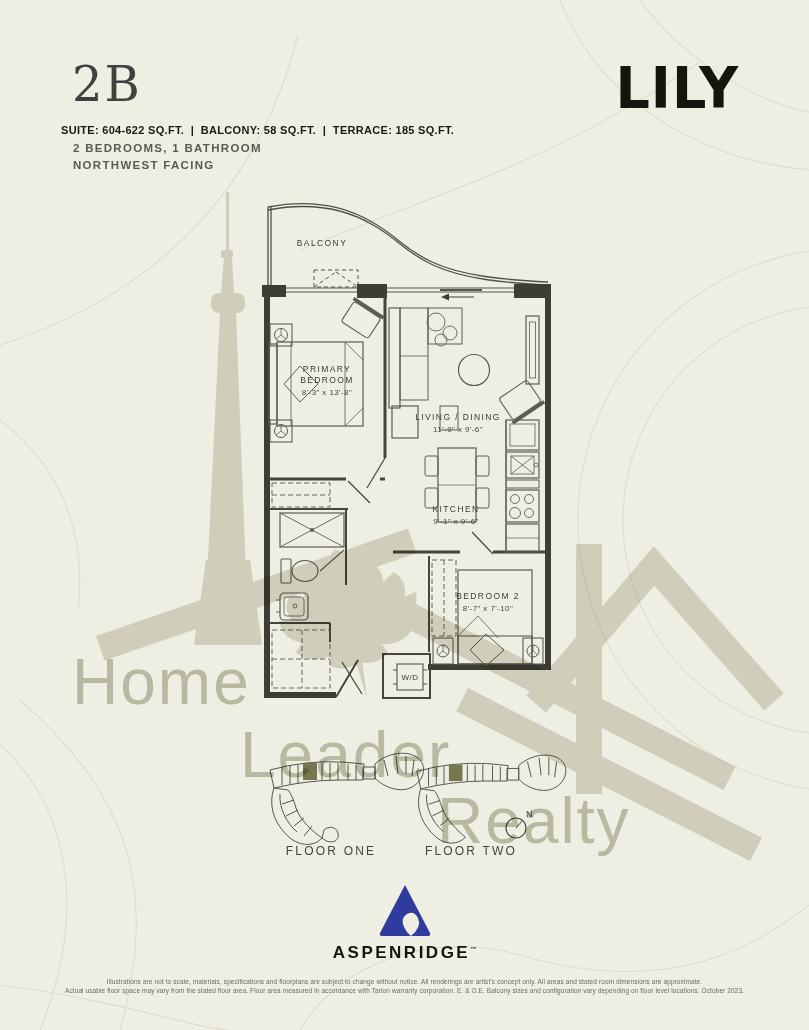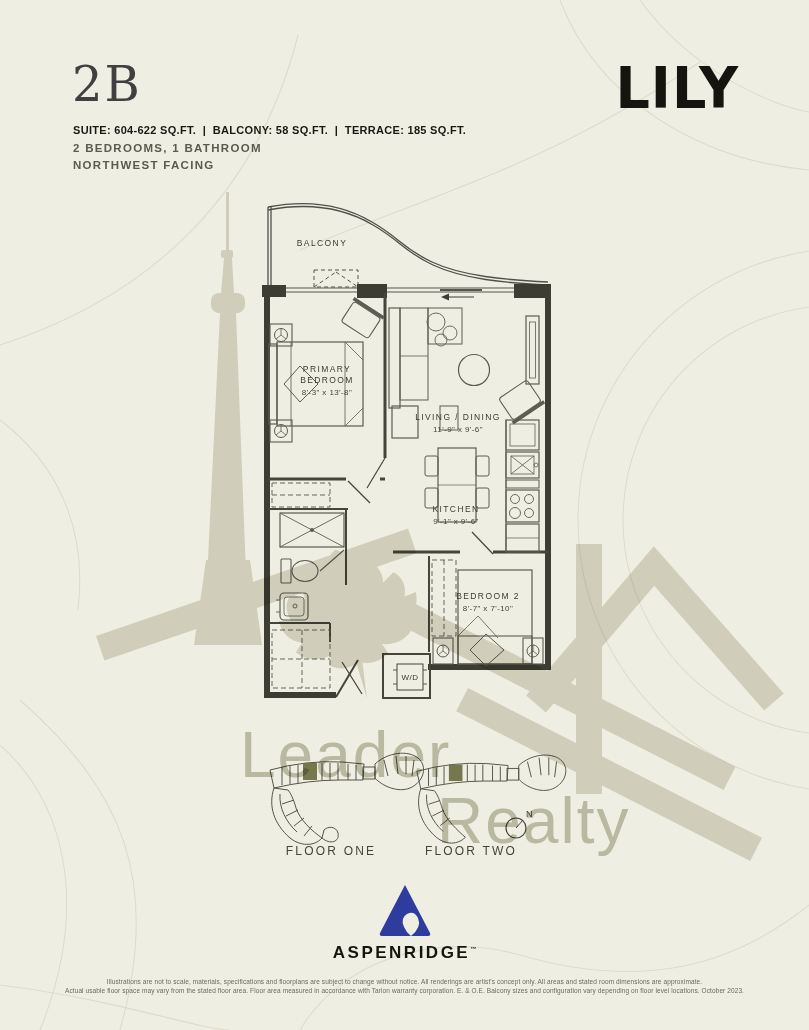--- a/index.html
+++ b/index.html
@@ -19,21 +19,21 @@
     font-family:"DejaVu Serif", serif;
     font-size:48px;color:#404040;letter-spacing:2px;font-weight:500;
   }
   .brand-logo{
     right:70px;top:56px;
     font-family:"DejaVu Sans", sans-serif;
     font-size:54px;font-weight:800;color:#15140e;letter-spacing:1px;
     transform:scaleY(1.04);transform-origin:top right;
   }
   .suite-specs{
-    left:73px;top:124px;
+    left:61px;top:124px;
     font-size:11px;font-weight:700;color:#191914;letter-spacing:.3px;
     white-space:pre;
   }
   .unit-line{
     left:73px;
     font-size:11.5px;color:#5a5a50;letter-spacing:1.3px;font-weight:bold;
   }
   .unit-config{top:142px;}
   .unit-facing{top:159px;}
 
@@ -341,16 +341,17 @@
     </g>
 
     <g>
       <rect x="576" y="544" width="26" height="250" fill="#c8c7b6"></rect>
       <path d="M536,704 L654,566 L774,702" stroke="#c8c7b6" stroke-width="26" fill="none"></path>
       <rect x="404" y="598" width="372" height="26" fill="#c8c7b6" transform="rotate(27 404 598)"></rect>
       <rect x="96" y="636" width="330" height="26" fill="#c8c7b6" transform="rotate(-19 96 636)"></rect>
       <rect x="468" y="688" width="330" height="26" fill="#c8c7b6" transform="rotate(27 468 688)"></rect>
     </g>
   </svg>
+  <div class="abs wm-word" style="left:72px;top:645px">Home</div>
   <div class="abs wm-word" style="left:240px;top:718px">Leader</div>
   <div class="abs wm-word" style="left:437px;top:784px">Realty</div>
 
 </div>
 
 </body></html>

